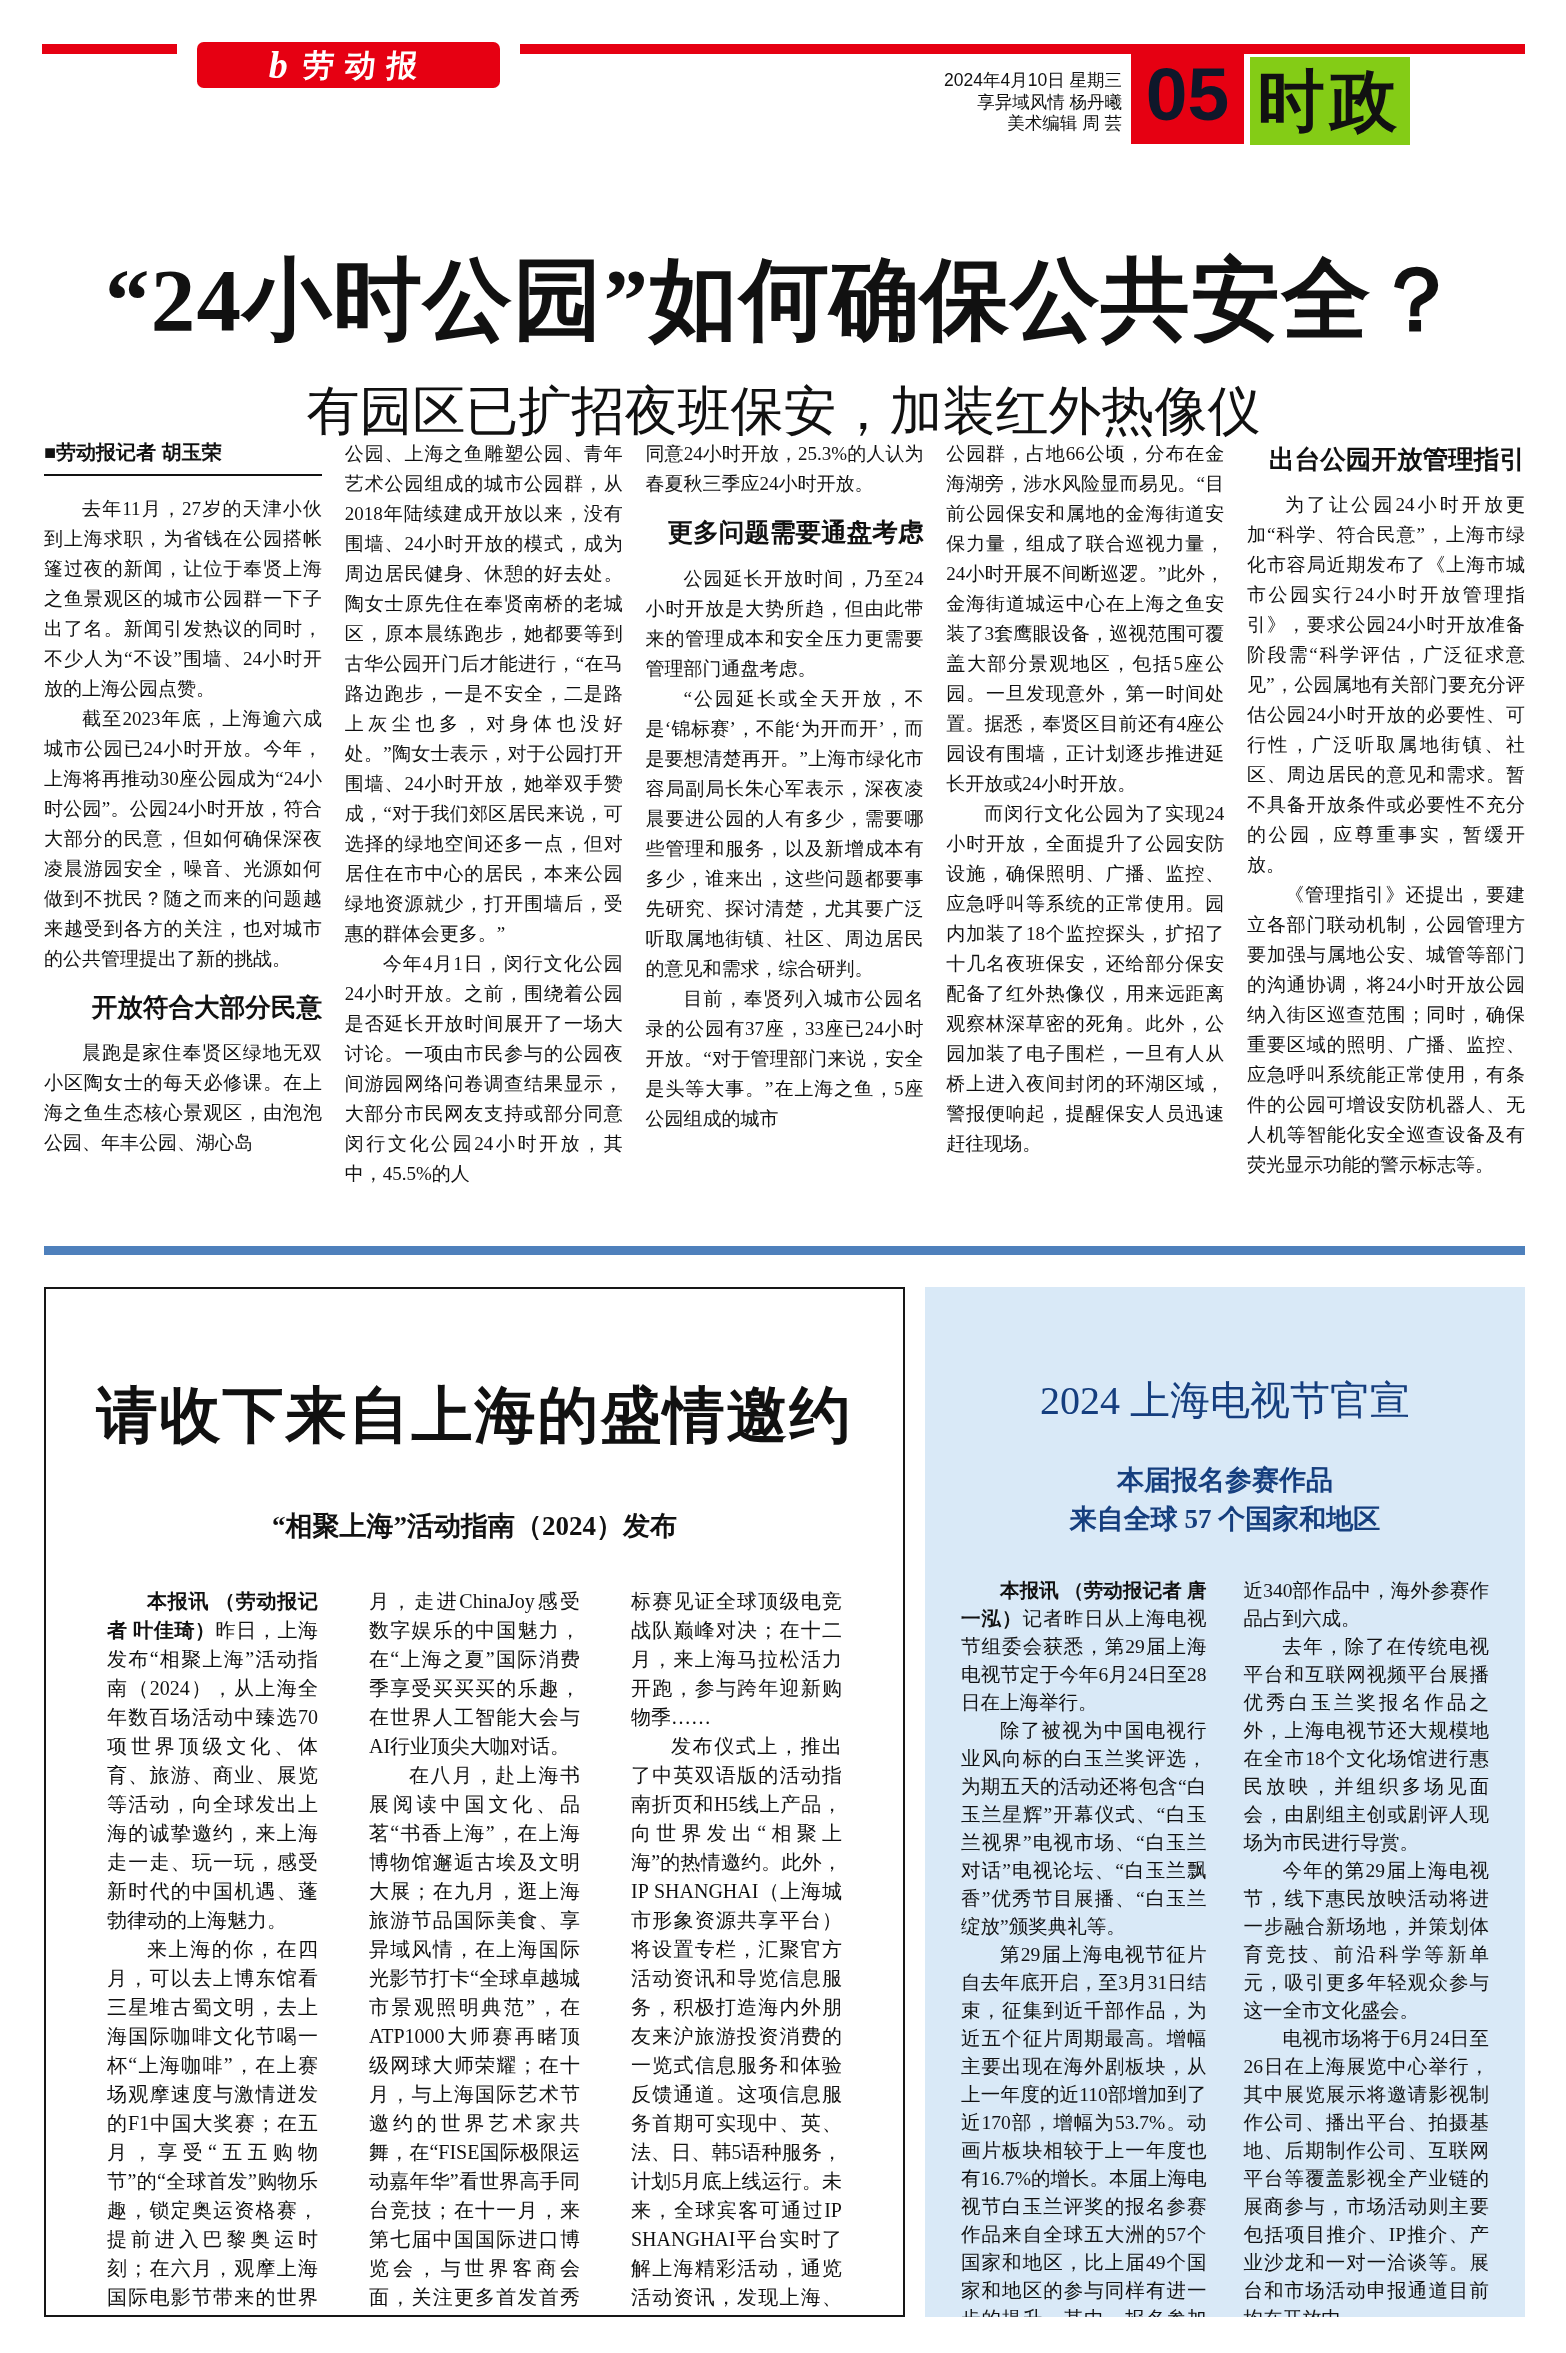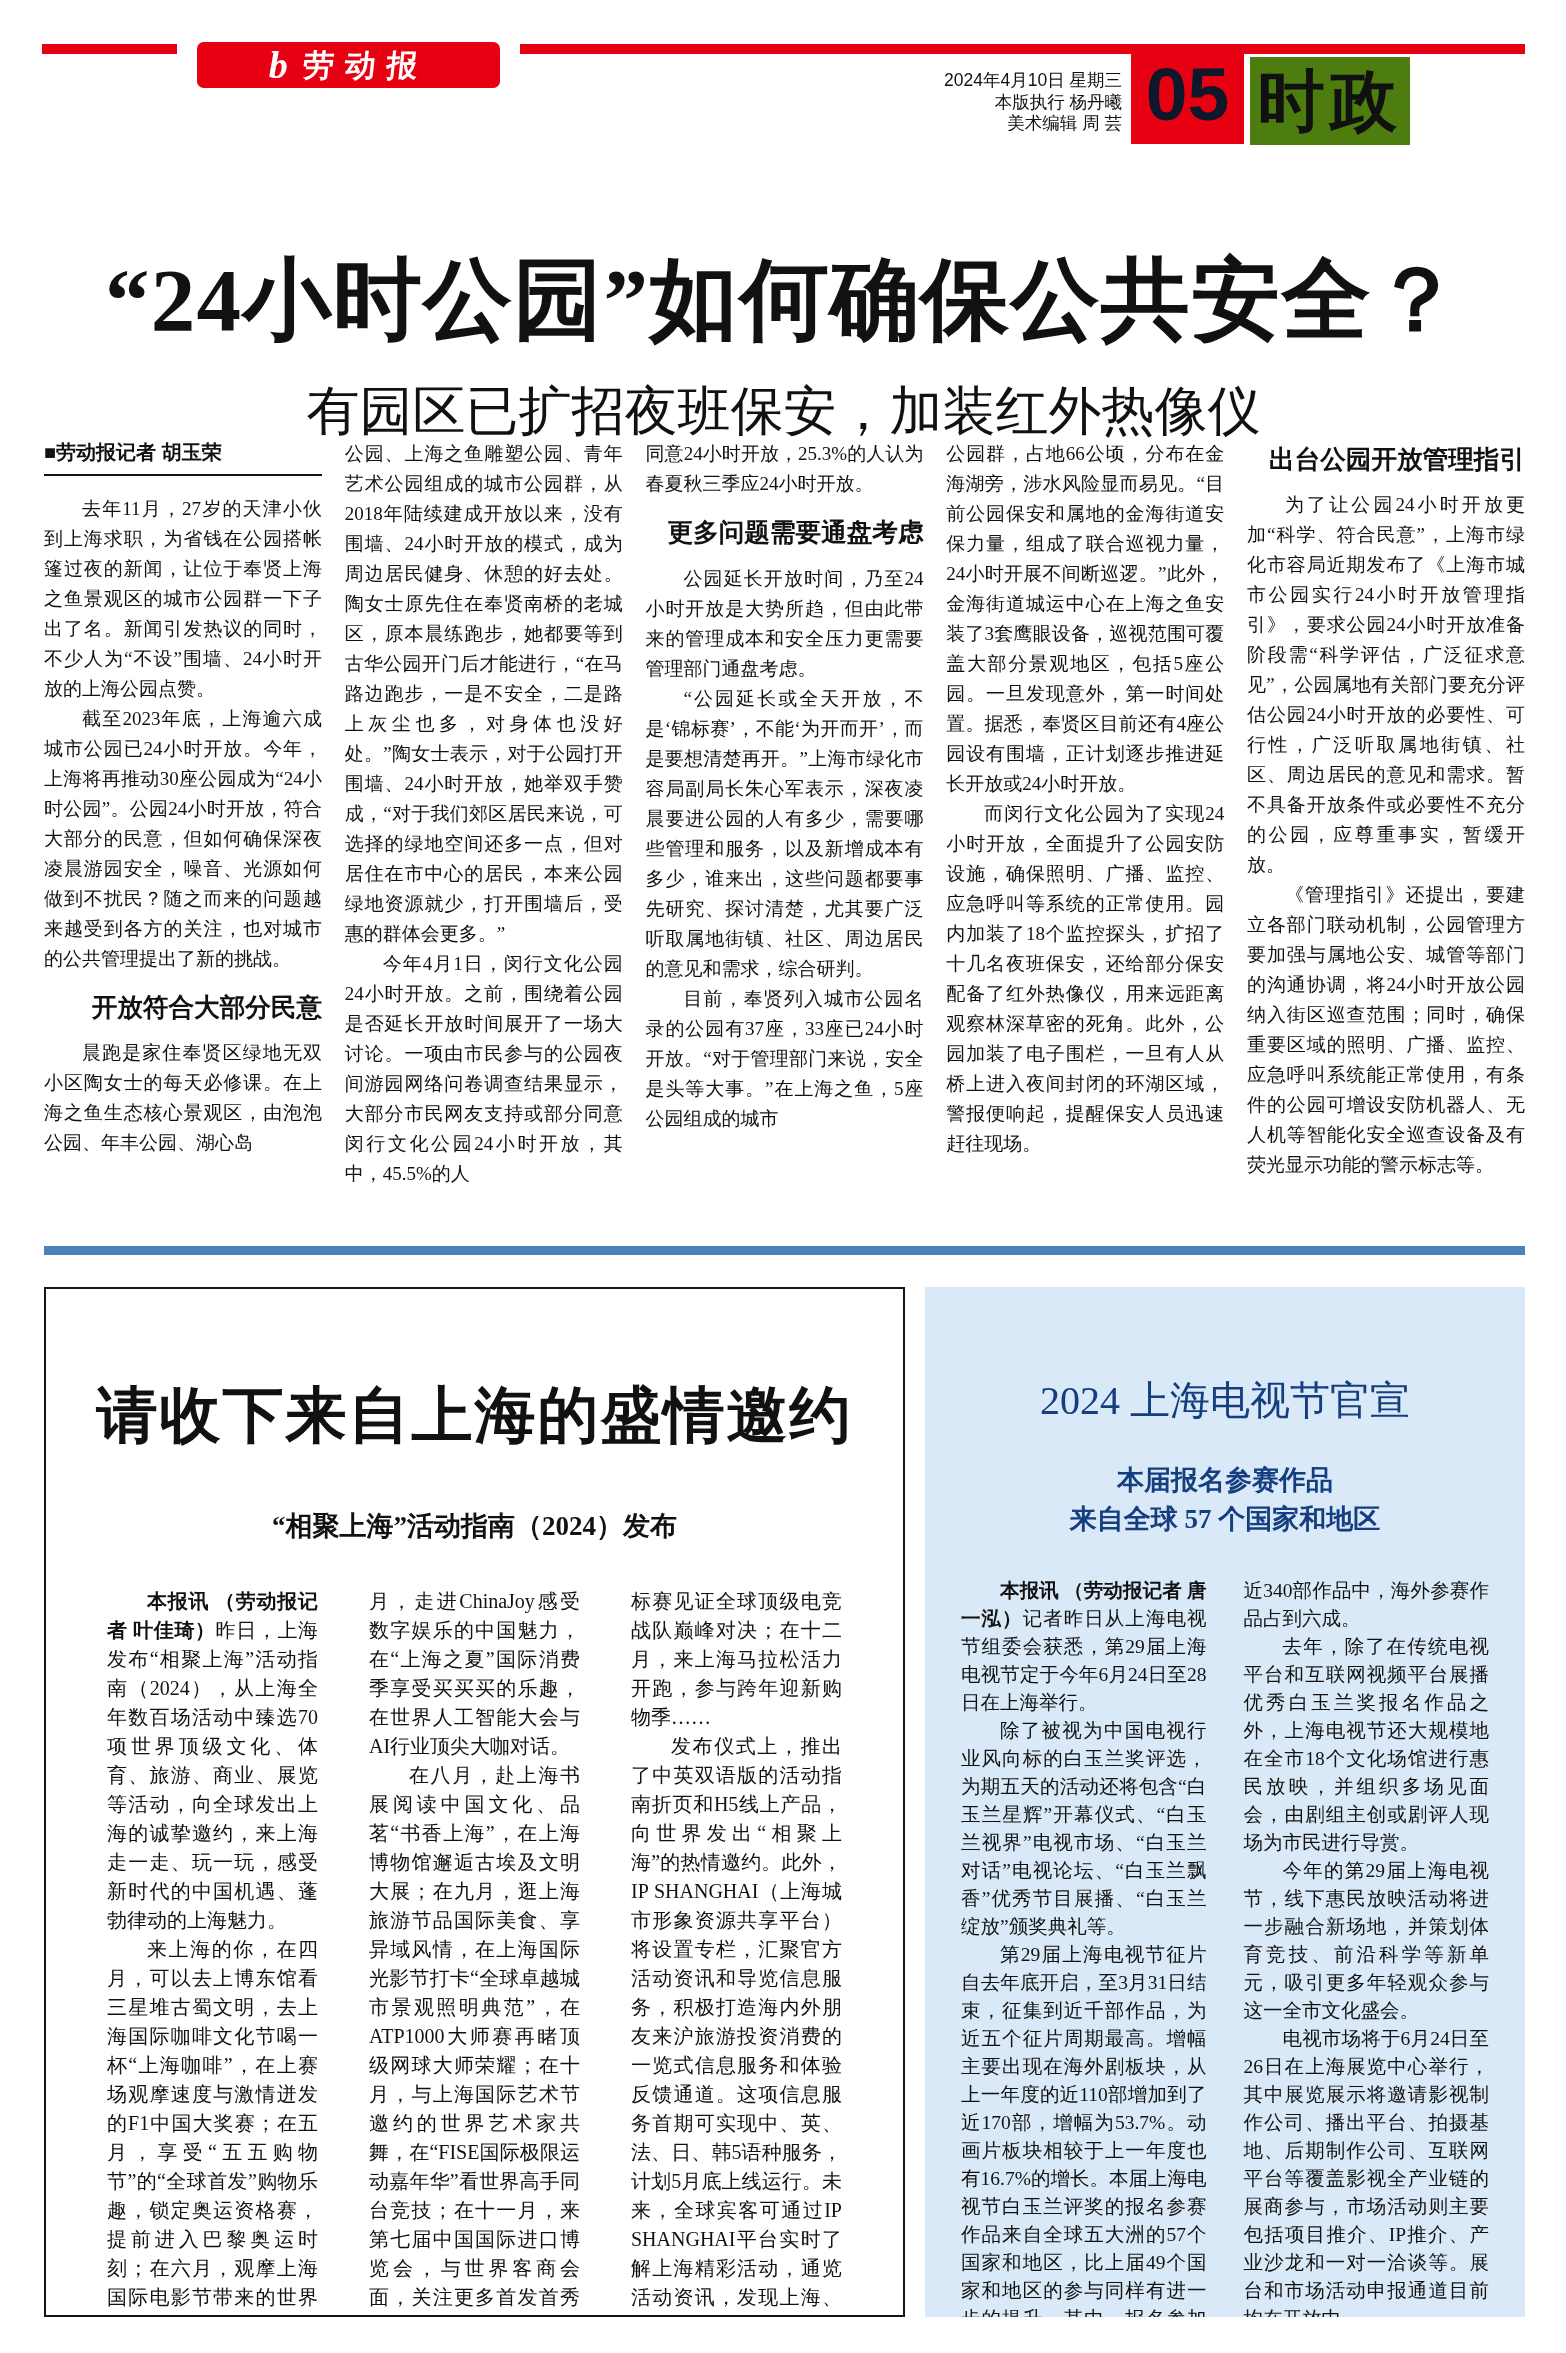--- a/index.html
+++ b/index.html
@@ -22,21 +22,21 @@
   .date-block{
     position:absolute; left:829px; top:70px; width:293px; text-align:right;
     font-family:"Liberation Sans",sans-serif; font-size:17.5px; line-height:21.6px; color:#111;
   }
   .pagenum-box{
     position:absolute; left:1131px; top:44px; width:113px; height:100px; background:#e60012;
     display:flex; align-items:center; justify-content:center;
     color:#0f172a; font-family:"Liberation Sans",sans-serif; font-weight:700; font-size:75px;
   }
   .section-box{
-    position:absolute; left:1250px; top:57px; width:160px; height:88px; background:#4d7c0f;
+    position:absolute; left:1250px; top:57px; width:160px; height:88px; background:#84cc16;
     display:flex; align-items:center; justify-content:center;
     font-family:"Liberation Sans",sans-serif; font-weight:700; font-size:67px; letter-spacing:5.4px;
   }
   
   .headline{
     position:absolute; left:0; top:189px; width:100%; text-align:center;
     font-size:89px; font-weight:700; letter-spacing:1.3px; line-height:1.15;
   }
   .deck{
     position:absolute; left:0; top:332px; width:100%; text-align:center;
@@ -88,21 +88,21 @@
 <div class="page">
 
   <div class="mh-dash"></div>
   <div class="logo-box">
     <span class="logo-b">b</span>
     <span class="logo-text">劳动报</span>
   </div>
   <div class="mh-bar"></div>
   <div class="date-block">
     <div>2024年4月10日 星期三</div>
-    <div>本版执行  杨丹曦</div>
+    <div>享异域风情  杨丹曦</div>
     <div>美术编辑  周  芸</div>
   </div>
   <div class="pagenum-box">05</div>
   <div class="section-box">时政</div>
 
   <h1 class="headline">“24小时公园”如何确保公共安全？</h1>
   <h2 class="deck">有园区已扩招夜班保安，加装红外热像仪</h2>
 
   <div class="main-cols">
     <div class="mcol">

